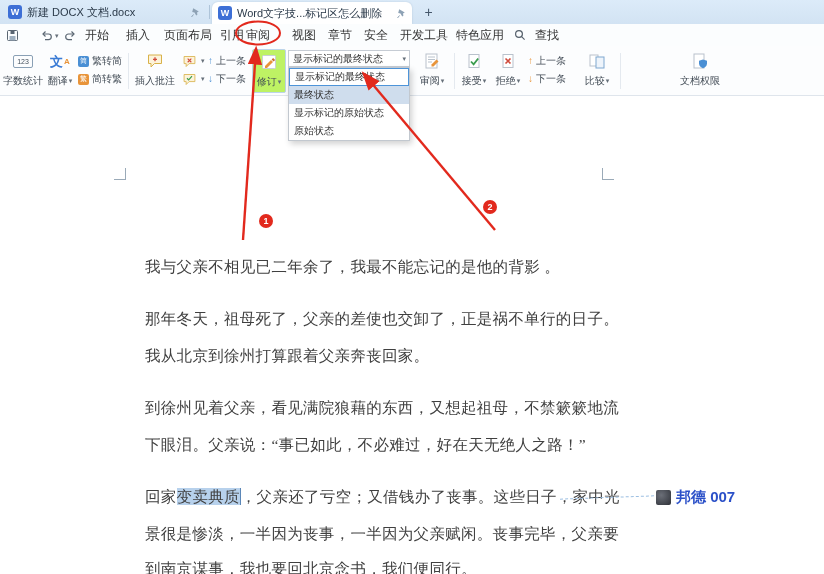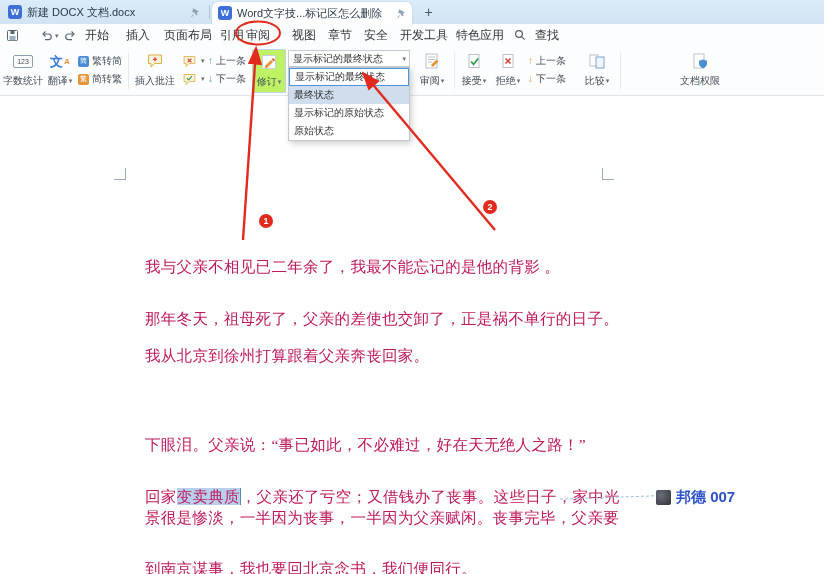--- a/index.html
+++ b/index.html
@@ -46,21 +46,21 @@
 .dropdown{position:absolute;left:288px;top:67px;width:122px;background:#fff;border:1px solid #c2c8cf;box-shadow:2px 3px 6px rgba(0,0,0,.18);z-index:30}
 .dd-item{height:18px;display:flex;align-items:center;padding:0 5px;font-size:10px;color:#333;white-space:nowrap}
 .dd-current{border:1px solid #4d94d9}
 .dd-hi{background:#cfdded}
 
 
 .docarea{position:absolute;left:0;top:96px;width:824px;height:478px;background:#fff}
 .mark{position:absolute;width:12px;height:12px}
 .mark.tl{left:114px;top:72px;border-right:1px solid #9aaab8;border-bottom:1px solid #9aaab8}
 .mark.tr{left:602px;top:72px;border-left:1px solid #9aaab8;border-bottom:1px solid #9aaab8}
-.dline{position:absolute;left:145px;font-family:"Liberation Serif","DejaVu Serif",serif;font-size:15.5px;letter-spacing:.3px;color:#be185d;white-space:nowrap}
+.dline{position:absolute;left:145px;font-family:"Liberation Serif","DejaVu Serif",serif;font-size:15.5px;letter-spacing:.3px;color:#404040;white-space:nowrap}
 .sel{background:#b7d1ec;border-right:1px solid #5b87b8}
 .leader{position:absolute;left:560px;top:401px;width:94px;border-top:1px dashed #9cbfe2;transform:rotate(-2deg)}
 .cmt{position:absolute;left:656px;top:392px;display:flex;align-items:center;gap:5px}
 .avatar{width:15px;height:15px;border-radius:2px;background:radial-gradient(circle at 35% 35%,#6b6f78,#2e3138)}
 .author{font-size:15px;font-weight:700;color:#2b50c8;white-space:nowrap}
 
 
 .anno{position:absolute;left:0;top:0;z-index:40;pointer-events:none}
 .badge{position:absolute;width:14px;height:14px;border-radius:50%;background:#e2291d;color:#fff;font-size:9px;font-weight:700;display:flex;align-items:center;justify-content:center;z-index:41}
 </style>
@@ -299,23 +299,24 @@
     <div class="dd-item">原始状态</div>
   </div>
 
   <div class="docarea">
     <div class="mark tl"></div>
     <div class="mark tr"></div>
 
     <div class="dline" style="top:161px">我与父亲不相见已二年余了，我最不能忘记的是他的背影 。</div>
     <div class="dline" style="top:213px">那年冬天，祖母死了，父亲的差使也交卸了，正是祸不单行的日子。</div>
     <div class="dline" style="top:250px">我从北京到徐州打算跟着父亲奔丧回家。</div>
+    <div class="dline" style="top:302px">到徐州见着父亲，看见满院狼藉的东西，又想起祖母，不禁簌簌地流</div>
     <div class="dline" style="top:339px">下眼泪。父亲说：“事已如此，不必难过，好在天无绝人之路！”</div>
     <div class="dline" style="top:391px"><span>回家</span><span class="sel">变卖典质</span><span>，父亲还了亏空；又借钱办了丧事。这些日子，家中光</span></div>
-    <div class="dline" style="top:412px">景很是惨淡，一半因为丧事，一半因为父亲赋闲。丧事完毕，父亲要</div>
+    <div class="dline" style="top:428px">景很是惨淡，一半因为丧事，一半因为父亲赋闲。丧事完毕，父亲要</div>
     <div class="dline" style="top:463px">到南京谋事，我也要回北京念书，我们便同行。</div>
 
     <div class="leader"></div>
     <div class="cmt">
       <span class="avatar"></span>
       <span class="author">邦德 007</span>
     </div>
   </div>
 
   <svg class="anno" width="824" height="574" viewBox="0 0 824 574">

